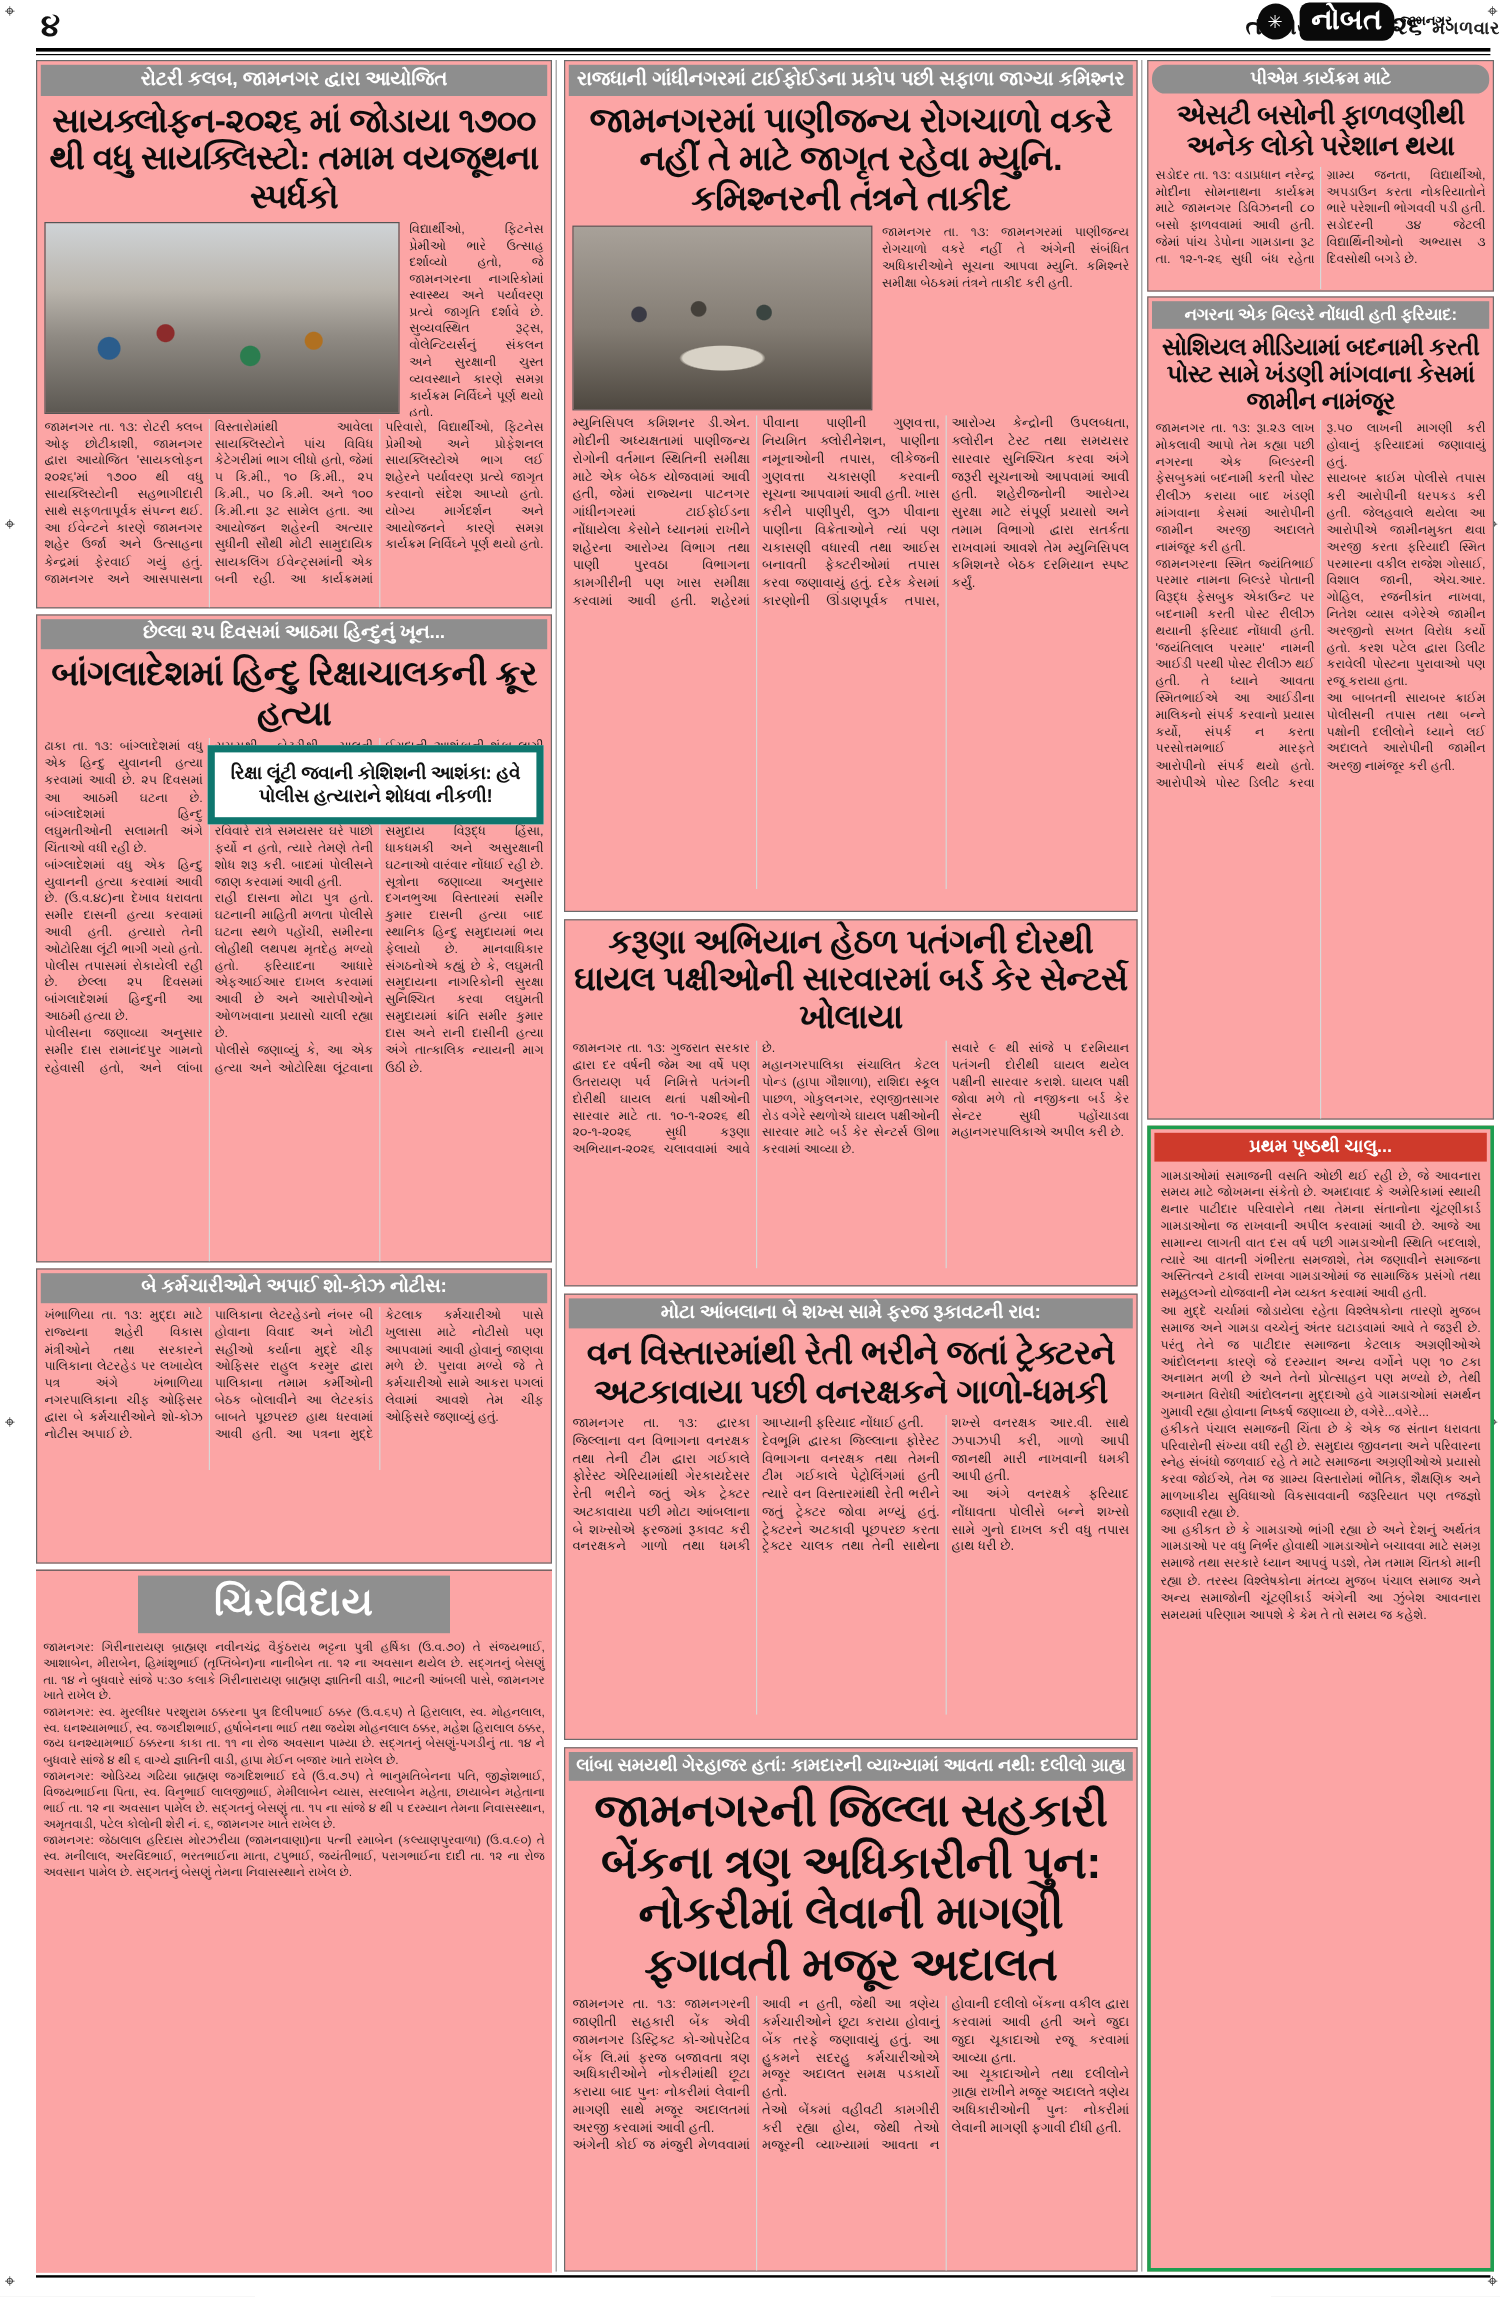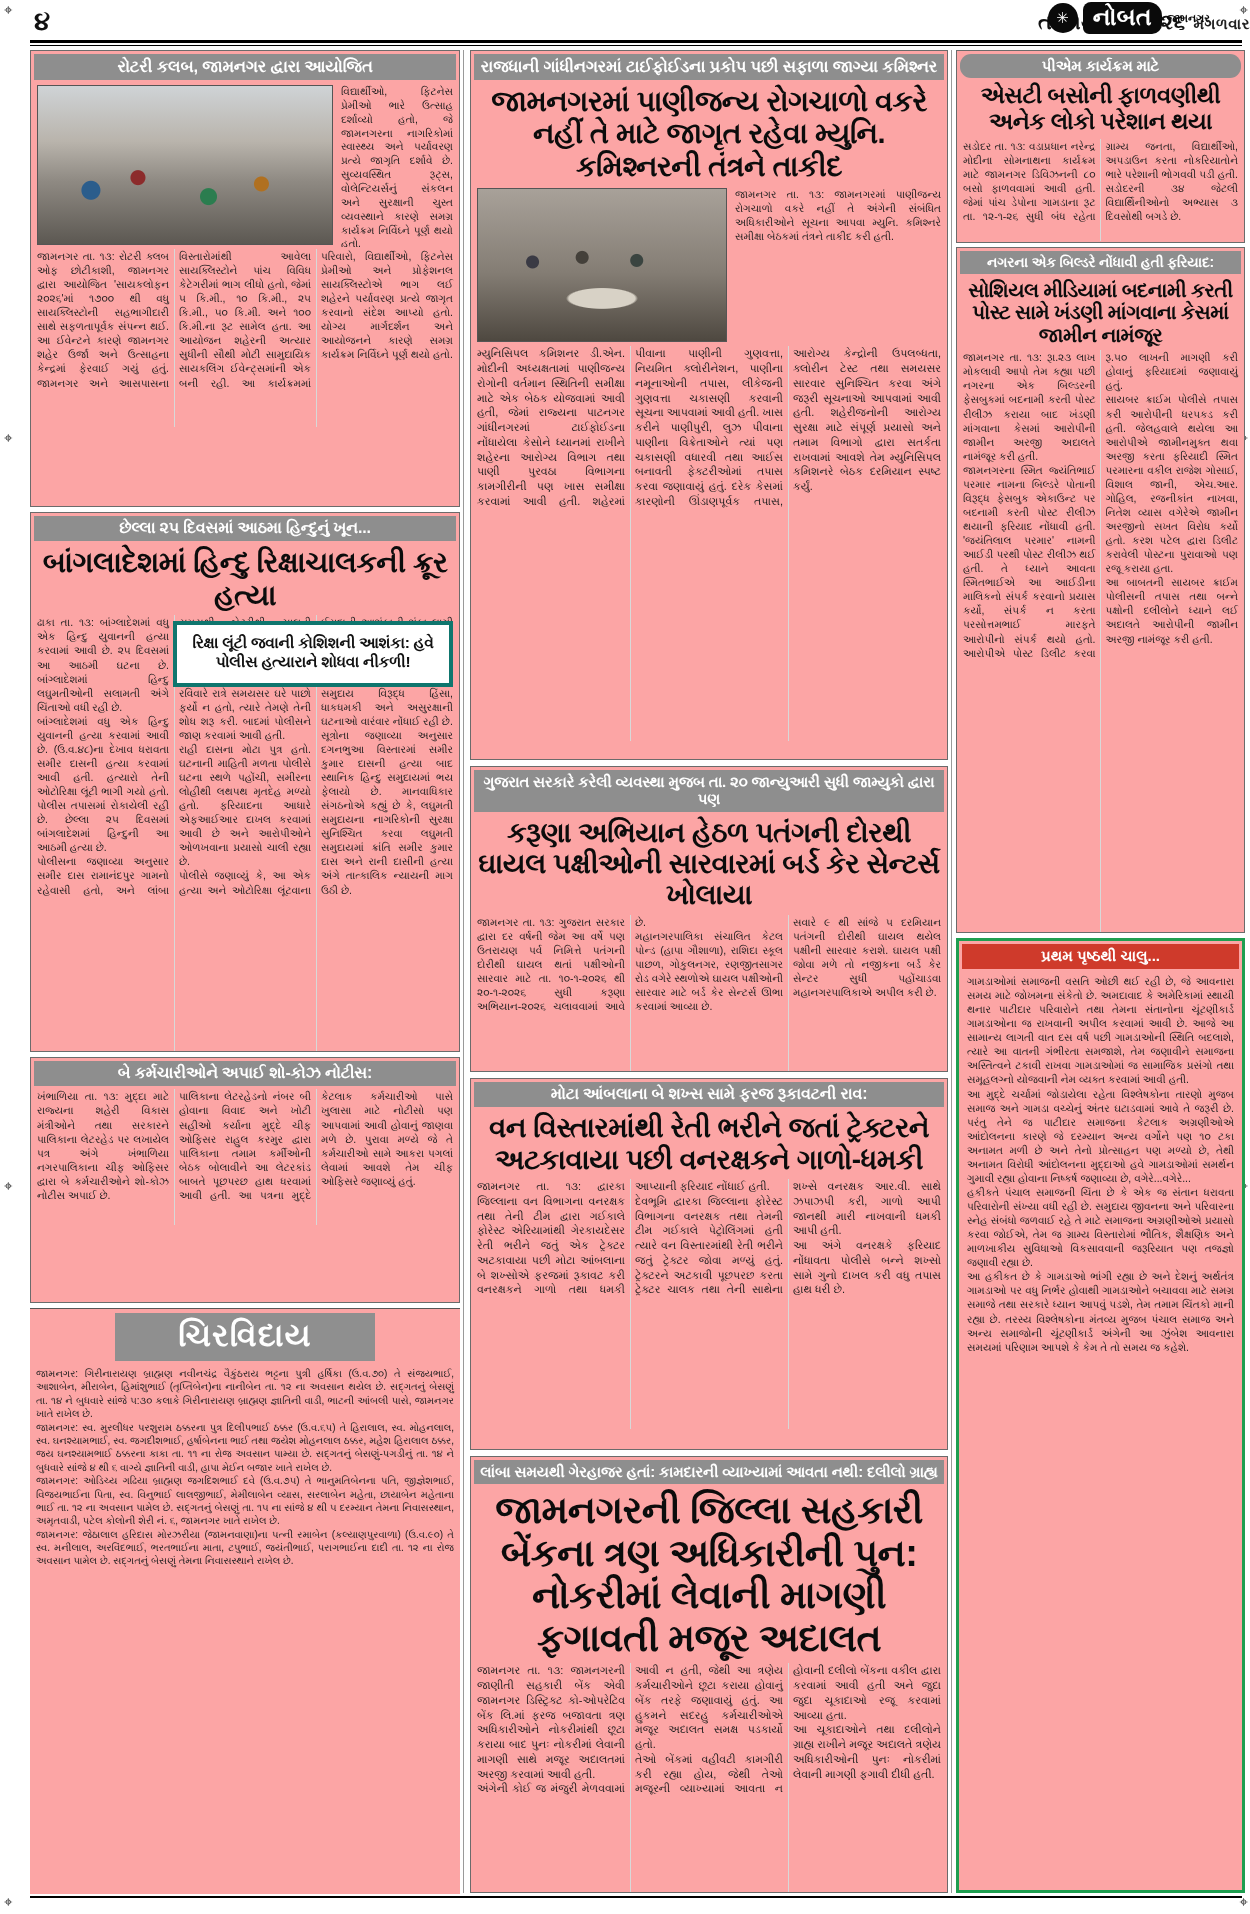--- a/index.html
+++ b/index.html
@@ -34,21 +34,21 @@
       radial-gradient(16px 16px at 58% 70%, #2b7d4f 0 8px, transparent 9px),
       radial-gradient(14px 14px at 76% 62%, #b07020 0 7px, transparent 8px),
       linear-gradient(180deg,#cfd3d6 0%,#b9b4ac 35%,#8f8a83 60%,#5c5852 100%);}
   .photo-meet{background:
       radial-gradient(60px 18px at 50% 72%, #d8d2c6 0 55%, transparent 60%),
       radial-gradient(12px 12px at 22% 48%, #3a3a44 0 6px, transparent 7px),
       radial-gradient(12px 12px at 42% 45%, #44403a 0 6px, transparent 7px),
       radial-gradient(12px 12px at 64% 47%, #3a4440 0 6px, transparent 7px),
       linear-gradient(180deg,#a8a199 0%,#847d74 55%,#4e4840 100%);}
   .sidebody{font-size:10.5px;line-height:1.32;text-align:justify;color:#1c1c1c;overflow:hidden;}
-  .insetbox{position:absolute;background:#fff;border:4px solid #0f766e;font-weight:bold;
+  .insetbox{position:absolute;background:#fff;border:6px solid #0f766e;font-weight:bold;
             text-align:center;font-size:15.5px;line-height:1.25;padding:8px 6px;box-sizing:border-box;letter-spacing:-.3px;}
   .obit-head{margin:4px auto 6px;width:260px;background:#8f8f8f;color:#fff;font-weight:bold;
              font-size:32px;text-align:center;padding:4px 0 7px;letter-spacing:1px;}
   .cont-box{border:3px solid #1e9e50;}
   .cont-head{background:#cf3a2b;color:#fff;font-weight:bold;font-size:15px;text-align:center;
              padding:3px 2px 4px;margin:3px;}
   .botline{position:absolute;left:30px;right:8px;top:1896px;height:2px;background:#000;}
 </style>
 </head>
 <body>
@@ -75,20 +75,21 @@
   </div>
   <div class="rule" style="top:40px;height:3px;"></div>
   <div class="rule" style="top:45px;height:1px;"></div>
 
   <div class="vdiv" style="left:463px;top:50px;height:1843px;"></div>
   <div class="vdiv" style="left:951px;top:50px;height:1843px;"></div>
   <div class="botline"></div>
 
   <div class="article" style="left:30px;top:50px;width:430px;height:457px;">
     <div class="kicker">રોટરી કલબ, જામનગર દ્વારા આયોજિત</div>
+    <div class="headline" style="font-size:28px;">સાયક્લોફન-૨૦૨૬ માં જોડાયા ૧૭૦૦ થી વધુ સાયક્લિસ્ટો: તમામ વયજૂથના સ્પર્ધકો</div>
     <div class="photorow" style="height:166px;">
       <div class="photo photo-cyclo" style="width:296px;height:160px;"></div>
       <div class="sidebody">વિદ્યાર્થીઓ, ફિટનેસ પ્રેમીઓ ભારે ઉત્સાહ દર્શાવ્યો હતો, જે જામનગરના નાગરિકોમાં સ્વાસ્થ્ય અને પર્યાવરણ પ્રત્યે જાગૃતિ દર્શાવે છે. સુવ્યવસ્થિત રૂટ્સ, વોલેન્ટિયર્સનું સંકલન અને સુરક્ષાની ચુસ્ત વ્યવસ્થાને કારણે સમગ્ર કાર્યક્રમ નિર્વિઘ્ને પૂર્ણ થયો હતો.</div>
     </div>
     <div class="body cols-3" style="height:178px;">જામનગર તા. ૧૩: રોટરી ક્લબ ઓફ છોટીકાશી, જામનગર દ્વારા આયોજિત 'સાયકલોફન ૨૦૨૬'માં ૧૭૦૦ થી વધુ સાયક્લિસ્ટોની સહભાગીદારી સાથે સફળતાપૂર્વક સંપન્ન થઈ. આ ઈવેન્ટને કારણે જામનગર શહેર ઉર્જા અને ઉત્સાહના કેન્દ્રમાં ફેરવાઈ ગયું હતું. જામનગર અને આસપાસના વિસ્તારોમાંથી આવેલા સાયક્લિસ્ટોને પાંચ વિવિધ કેટેગરીમાં ભાગ લીધો હતો, જેમાં ૫ કિ.મી., ૧૦ કિ.મી., ૨૫ કિ.મી., ૫૦ કિ.મી. અને ૧૦૦ કિ.મી.ના રૂટ સામેલ હતા. આ આયોજન શહેરની અત્યાર સુધીની સૌથી મોટી સામુદાયિક સાયકલિંગ ઈવેન્ટ્સમાંની એક બની રહી. આ કાર્યક્રમમાં પરિવારો, વિદ્યાર્થીઓ, ફિટનેસ પ્રેમીઓ અને પ્રોફેશનલ સાયક્લિસ્ટોએ ભાગ લઈ શહેરને પર્યાવરણ પ્રત્યે જાગૃત કરવાનો સંદેશ આપ્યો હતો. યોગ્ય માર્ગદર્શન અને આયોજનને કારણે સમગ્ર કાર્યક્રમ નિર્વિઘ્ને પૂર્ણ થયો હતો.</div>
   </div>
 
   <div class="article" style="left:30px;top:512px;width:430px;height:540px;">
     <div class="kicker" style="font-size:16px;">છેલ્લા ૨૫ દિવસમાં આઠમા હિન્દુનું ખૂન...</div>
     <div class="headline" style="font-size:29px;">બાંગલાદેશમાં હિન્દુ રિક્ષાચાલકની ક્રૂર હત્યા</div>
@@ -119,21 +120,20 @@
     <div class="kicker">રાજધાની ગાંધીનગરમાં ટાઈફોઈડના પ્રકોપ પછી સફાળા જાગ્યા કમિશ્નર</div>
     <div class="headline" style="font-size:29px;">જામનગરમાં પાણીજન્ય રોગચાળો વકરે નહીં તે માટે જાગૃત રહેવા મ્યુનિ. કમિશ્નરની તંત્રને તાકીદ</div>
     <div class="photorow" style="height:160px;">
       <div class="photo photo-meet" style="width:250px;height:154px;"></div>
       <div class="sidebody">જામનગર તા. ૧૩: જામનગરમાં પાણીજન્ય રોગચાળો વકરે નહીં તે અંગેની સંબંધિત અધિકારીઓને સૂચના આપવા મ્યુનિ. કમિશ્નરે સમીક્ષા બેઠકમાં તંત્રને તાકીદ કરી હતી.</div>
     </div>
     <div class="body cols-3" style="height:395px;font-size:11px;">મ્યુનિસિપલ કમિશનર ડી.એન. મોદીની અધ્યક્ષતામાં પાણીજન્ય રોગોની વર્તમાન સ્થિતિની સમીક્ષા માટે એક બેઠક યોજવામાં આવી હતી, જેમાં રાજ્યના પાટનગર ગાંધીનગરમાં ટાઈફોઈડના નોંધાયેલા કેસોને ધ્યાનમાં રાખીને શહેરના આરોગ્ય વિભાગ તથા પાણી પુરવઠા વિભાગના કામગીરીની પણ ખાસ સમીક્ષા કરવામાં આવી હતી. શહેરમાં પીવાના પાણીની ગુણવત્તા, નિયમિત ક્લોરીનેશન, પાણીના નમૂનાઓની તપાસ, લીકેજની ગુણવત્તા ચકાસણી કરવાની સૂચના આપવામાં આવી હતી. ખાસ કરીને પાણીપુરી, લુઝ પીવાના પાણીના વિક્રેતાઓને ત્યાં પણ ચકાસણી વધારવી તથા આઈસ બનાવતી ફેક્ટરીઓમાં તપાસ કરવા જણાવાયું હતું. દરેક કેસમાં કારણોની ઊંડાણપૂર્વક તપાસ, આરોગ્ય કેન્દ્રોની ઉપલબ્ધતા, ક્લોરીન ટેસ્ટ તથા સમયસર સારવાર સુનિશ્ચિત કરવા અંગે જરૂરી સૂચનાઓ આપવામાં આવી હતી. શહેરીજનોની આરોગ્ય સુરક્ષા માટે સંપૂર્ણ પ્રયાસો અને તમામ વિભાગો દ્વારા સતર્કતા રાખવામાં આવશે તેમ મ્યુનિસિપલ કમિશનરે બેઠક દરમિયાન સ્પષ્ટ કર્યું.</div>
   </div>
 
   <div class="article" style="left:470px;top:766px;width:478px;height:306px;">
-    <div class="kicker" style="font-size:15px;">ગુજરાત સરકારે કરેલી વ્યવસ્થા મુજબ તા. ૨૦ જાન્યુઆરી સુધી જામ્યુકો દ્વારા પણ</div>
     <div class="headline" style="font-size:28px;">કરૂણા અભિયાન હેઠળ પતંગની દોરથી ઘાયલ પક્ષીઓની સારવારમાં બર્ડ કેર સેન્ટર્સ ખોલાયા</div>
     <div class="body cols-3" style="height:190px;">જામનગર તા. ૧૩: ગુજરાત સરકાર દ્વારા દર વર્ષની જેમ આ વર્ષે પણ ઉતરાયણ પર્વ નિમિત્તે પતંગની દોરીથી ઘાયલ થતાં પક્ષીઓની સારવાર માટે તા. ૧૦-૧-૨૦૨૬ થી ૨૦-૧-૨૦૨૬ સુધી કરૂણા અભિયાન-૨૦૨૬ ચલાવવામાં આવે છે.
 મહાનગરપાલિકા સંચાલિત કેટલ પોન્ડ (હાપા ગૌશાળા), રાશિદા સ્કૂલ પાછળ, ગોકુલનગર, રણજીતસાગર રોડ વગેરે સ્થળોએ ઘાયલ પક્ષીઓની સારવાર માટે બર્ડ કેર સેન્ટર્સ ઊભા કરવામાં આવ્યા છે.
 સવારે ૯ થી સાંજે ૫ દરમિયાન પતંગની દોરીથી ઘાયલ થયેલ પક્ષીની સારવાર કરાશે. ઘાયલ પક્ષી જોવા મળે તો નજીકના બર્ડ કેર સેન્ટર સુધી પહોંચાડવા મહાનગરપાલિકાએ અપીલ કરી છે.</div>
   </div>
 
   <div class="article" style="left:470px;top:1078px;width:478px;height:372px;">
     <div class="kicker" style="font-size:16px;">મોટા આંબલાના બે શખ્સ સામે ફરજ રૂકાવટની રાવ:</div>
     <div class="headline" style="font-size:28px;">વન વિસ્તારમાંથી રેતી ભરીને જતાં ટ્રેક્ટરને અટકાવાયા પછી વનરક્ષકને ગાળો-ધમકી</div>
     <div class="body cols-3" style="height:250px;font-size:11px;">જામનગર તા. ૧૩: દ્વારકા જિલ્લાના વન વિભાગના વનરક્ષક તથા તેની ટીમ દ્વારા ગઈકાલે ફોરેસ્ટ એરિયામાંથી ગેરકાયદેસર રેતી ભરીને જતું એક ટ્રેક્ટર અટકાવાયા પછી મોટા આંબલાના બે શખ્સોએ ફરજમાં રૂકાવટ કરી વનરક્ષકને ગાળો તથા ધમકી આપ્યાની ફરિયાદ નોંધાઈ હતી.

